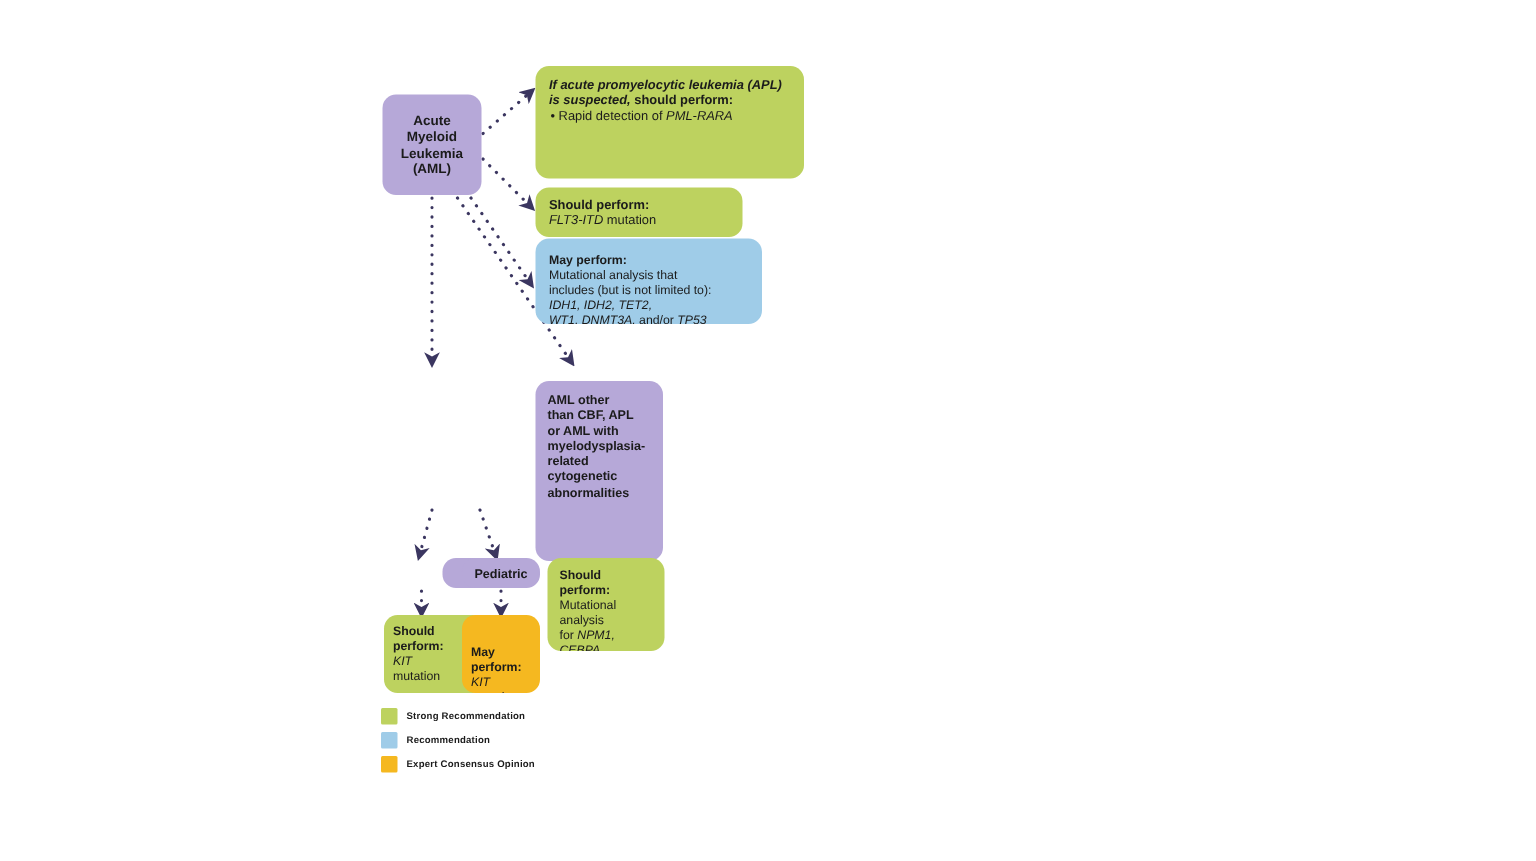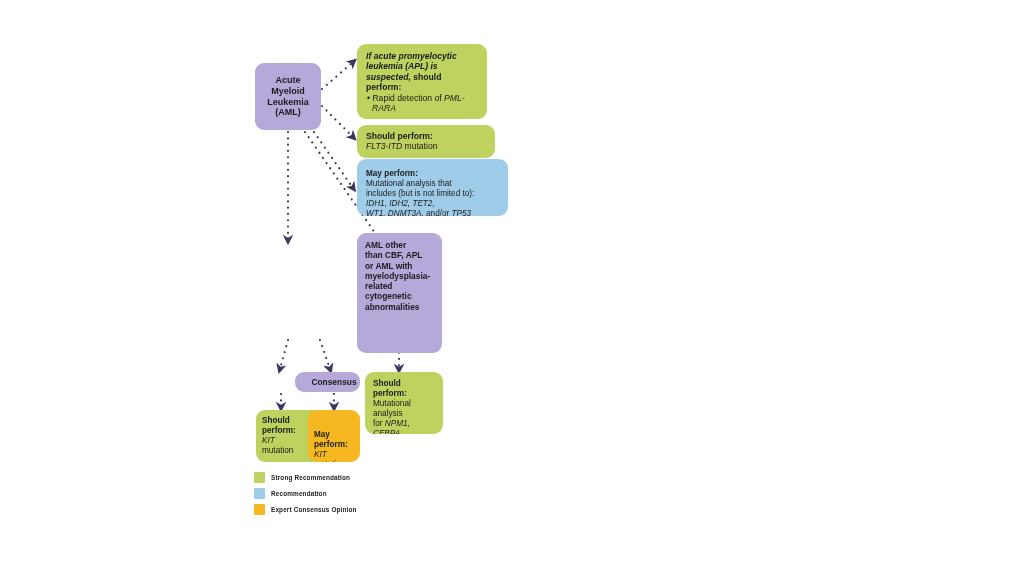--- a/index.html
+++ b/index.html
@@ -31,28 +31,28 @@
 
   
   #n-aml{
     left:255px;top:63px;width:66px;height:67px;
     display:flex;align-items:center;justify-content:center;
     text-align:center;font-weight:bold;font-size:9px;
     padding:2px;
   }
 
   
-  #n-apl{left:357px;top:44px;width:130px;height:75px;padding:7px 9px;font-size:8.6px;}
+  #n-apl{left:357px;top:44px;width:179px;height:75px;padding:7px 9px;font-size:8.6px;}
   #n-apl .bullet{display:block;text-indent:-5px;padding-left:6px;}
   #n-flt3{left:357px;top:125px;width:138px;height:33px;padding:6px 9px;font-size:8.6px;}
   #n-may{left:357px;top:159px;width:151px;height:57px;padding:10px 9px;font-size:8.2px;}
 
   
   #n-cbf{left:255px;top:243px;width:92px;height:94px;padding:7px 8px;font-size:8px;}
-  #n-other{left:357px;top:233px;width:85px;height:120px;padding:7px 8px;font-size:8.4px;font-weight:bold;}
+  #n-other{left:357px;top:254px;width:85px;height:120px;padding:7px 8px;font-size:8.4px;font-weight:bold;}
 
   
   #n-adult{left:256px;top:372px;width:50px;height:20px;display:flex;align-items:center;justify-content:center;font-size:8.4px;font-weight:bold;margin-left:39px;}
   #n-ped{left:308px;top:372px;width:52px;height:20px;display:flex;align-items:center;justify-content:center;font-size:8.4px;font-weight:bold;}
   #n-npm1{left:365px;top:372px;width:78px;height:62px;padding:7px 8px;font-size:8.2px;}
 
   
   #n-kit-adult{left:256px;top:410px;width:68px;height:52px;padding:6px 6px;font-size:8.2px;}
   #n-kit-ped{left:308px;top:410px;width:52px;height:52px;padding:20px 6px;font-size:8.2px;}
 
@@ -141,21 +141,21 @@
     <span class="ln">related</span>
     <span class="ln">cytogenetic</span>
     <span class="ln">abnormalities</span>
   </div>
 
   <div class="node purple" id="n-adult">
     <span>Adult</span>
   </div>
 
   <div class="node purple" id="n-ped">
-    <span>Consensus</span>
+    <span>Pediatric</span>
   </div>
 
   <div class="node green" id="n-kit-adult">
     <span class="ln b">Should</span>
     <span class="ln b">perform:</span>
     <span class="ln i">KIT</span>
     <span class="ln">mutation</span>
   </div>
 
   <div class="node orange" id="n-kit-ped">

